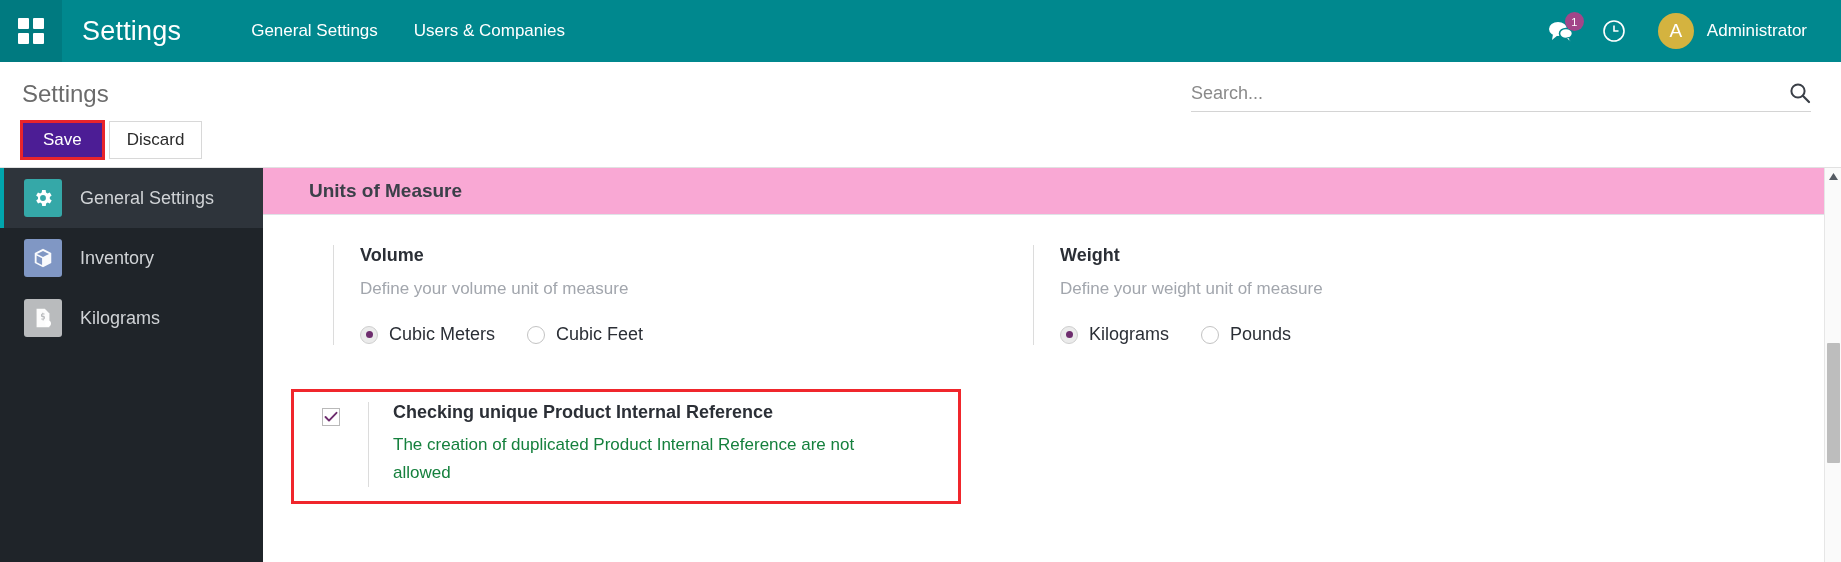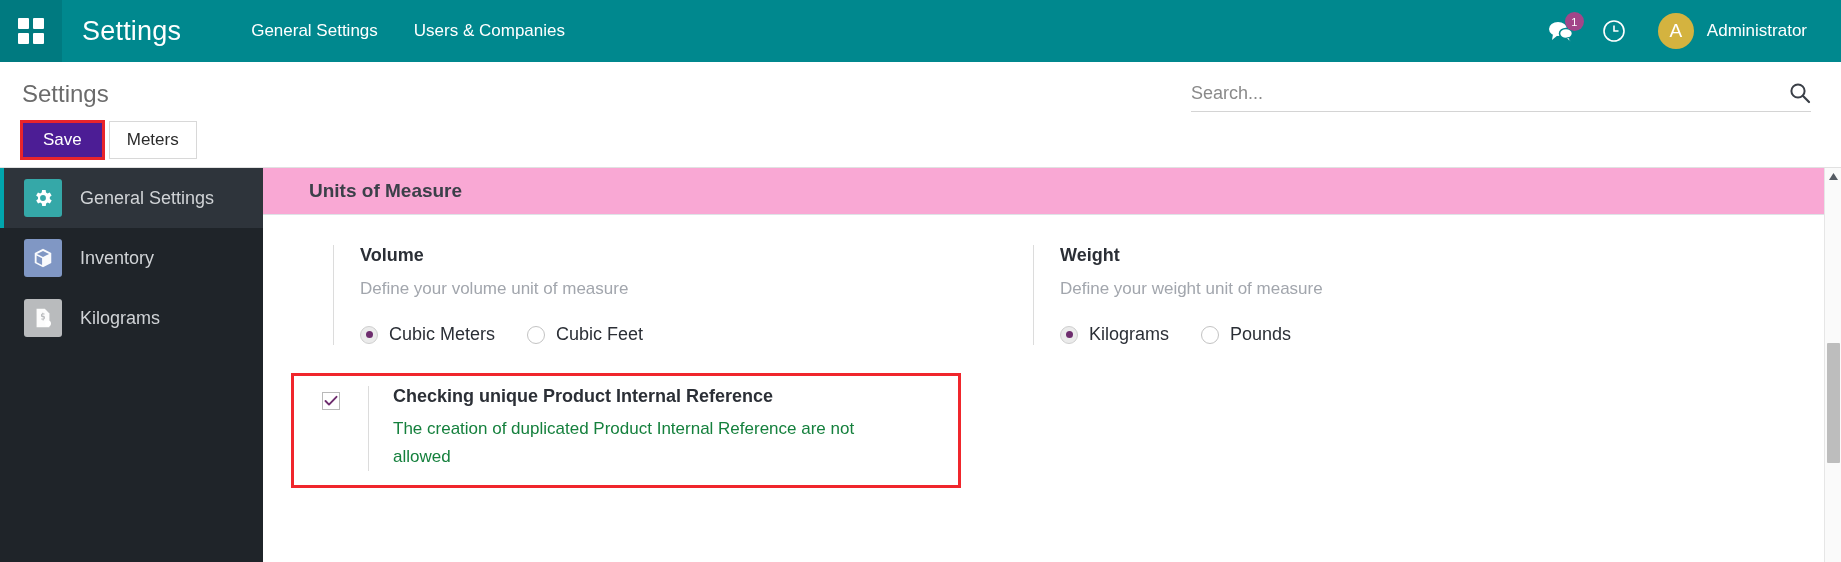--- a/index.html
+++ b/index.html
@@ -306,21 +306,21 @@
   .radio-label {
     font-size: 18px;
     color: #2b2f36;
     margin-left: 11px;
     white-space: nowrap;
   }
 
   
   .highlight-box {
     border: 3px solid #f0262c;
-    margin: 28px 0 0 28px;
+    margin: 44px 0 0 28px;
     width: 670px;
     padding: 10px 0 14px 0;
     display: flex;
     background: #ffffff;
   }
   .cbx-cell {
     width: 74px;
     display: flex;
     justify-content: center;
     padding-top: 6px;
@@ -438,21 +438,21 @@
 </div>
 
 <div class="control-panel">
 
   <div class="breadcrumb">Settings</div>
 
   <div class="btn-group">
     <span class="btn-save-wrap">
       <button class="btn-save">Save</button>
     </span>
-    <button class="btn-discard">Meters</button>
+    <button class="btn-discard">Discard</button>
   </div>
 
   <div class="search-area">
     <input class="search-input" type="text" placeholder="Search..." style="">
     <span class="search-icon">
       <svg width="22" height="22" viewBox="0 0 22 22">
         <circle cx="9" cy="9" r="6.6" fill="none" stroke="#3a3f47" stroke-width="2"></circle>
         <line x1="13.8" y1="13.8" x2="20" y2="20" stroke="#3a3f47" stroke-width="2.2" stroke-linecap="round"></line>
       </svg>
     </span>

